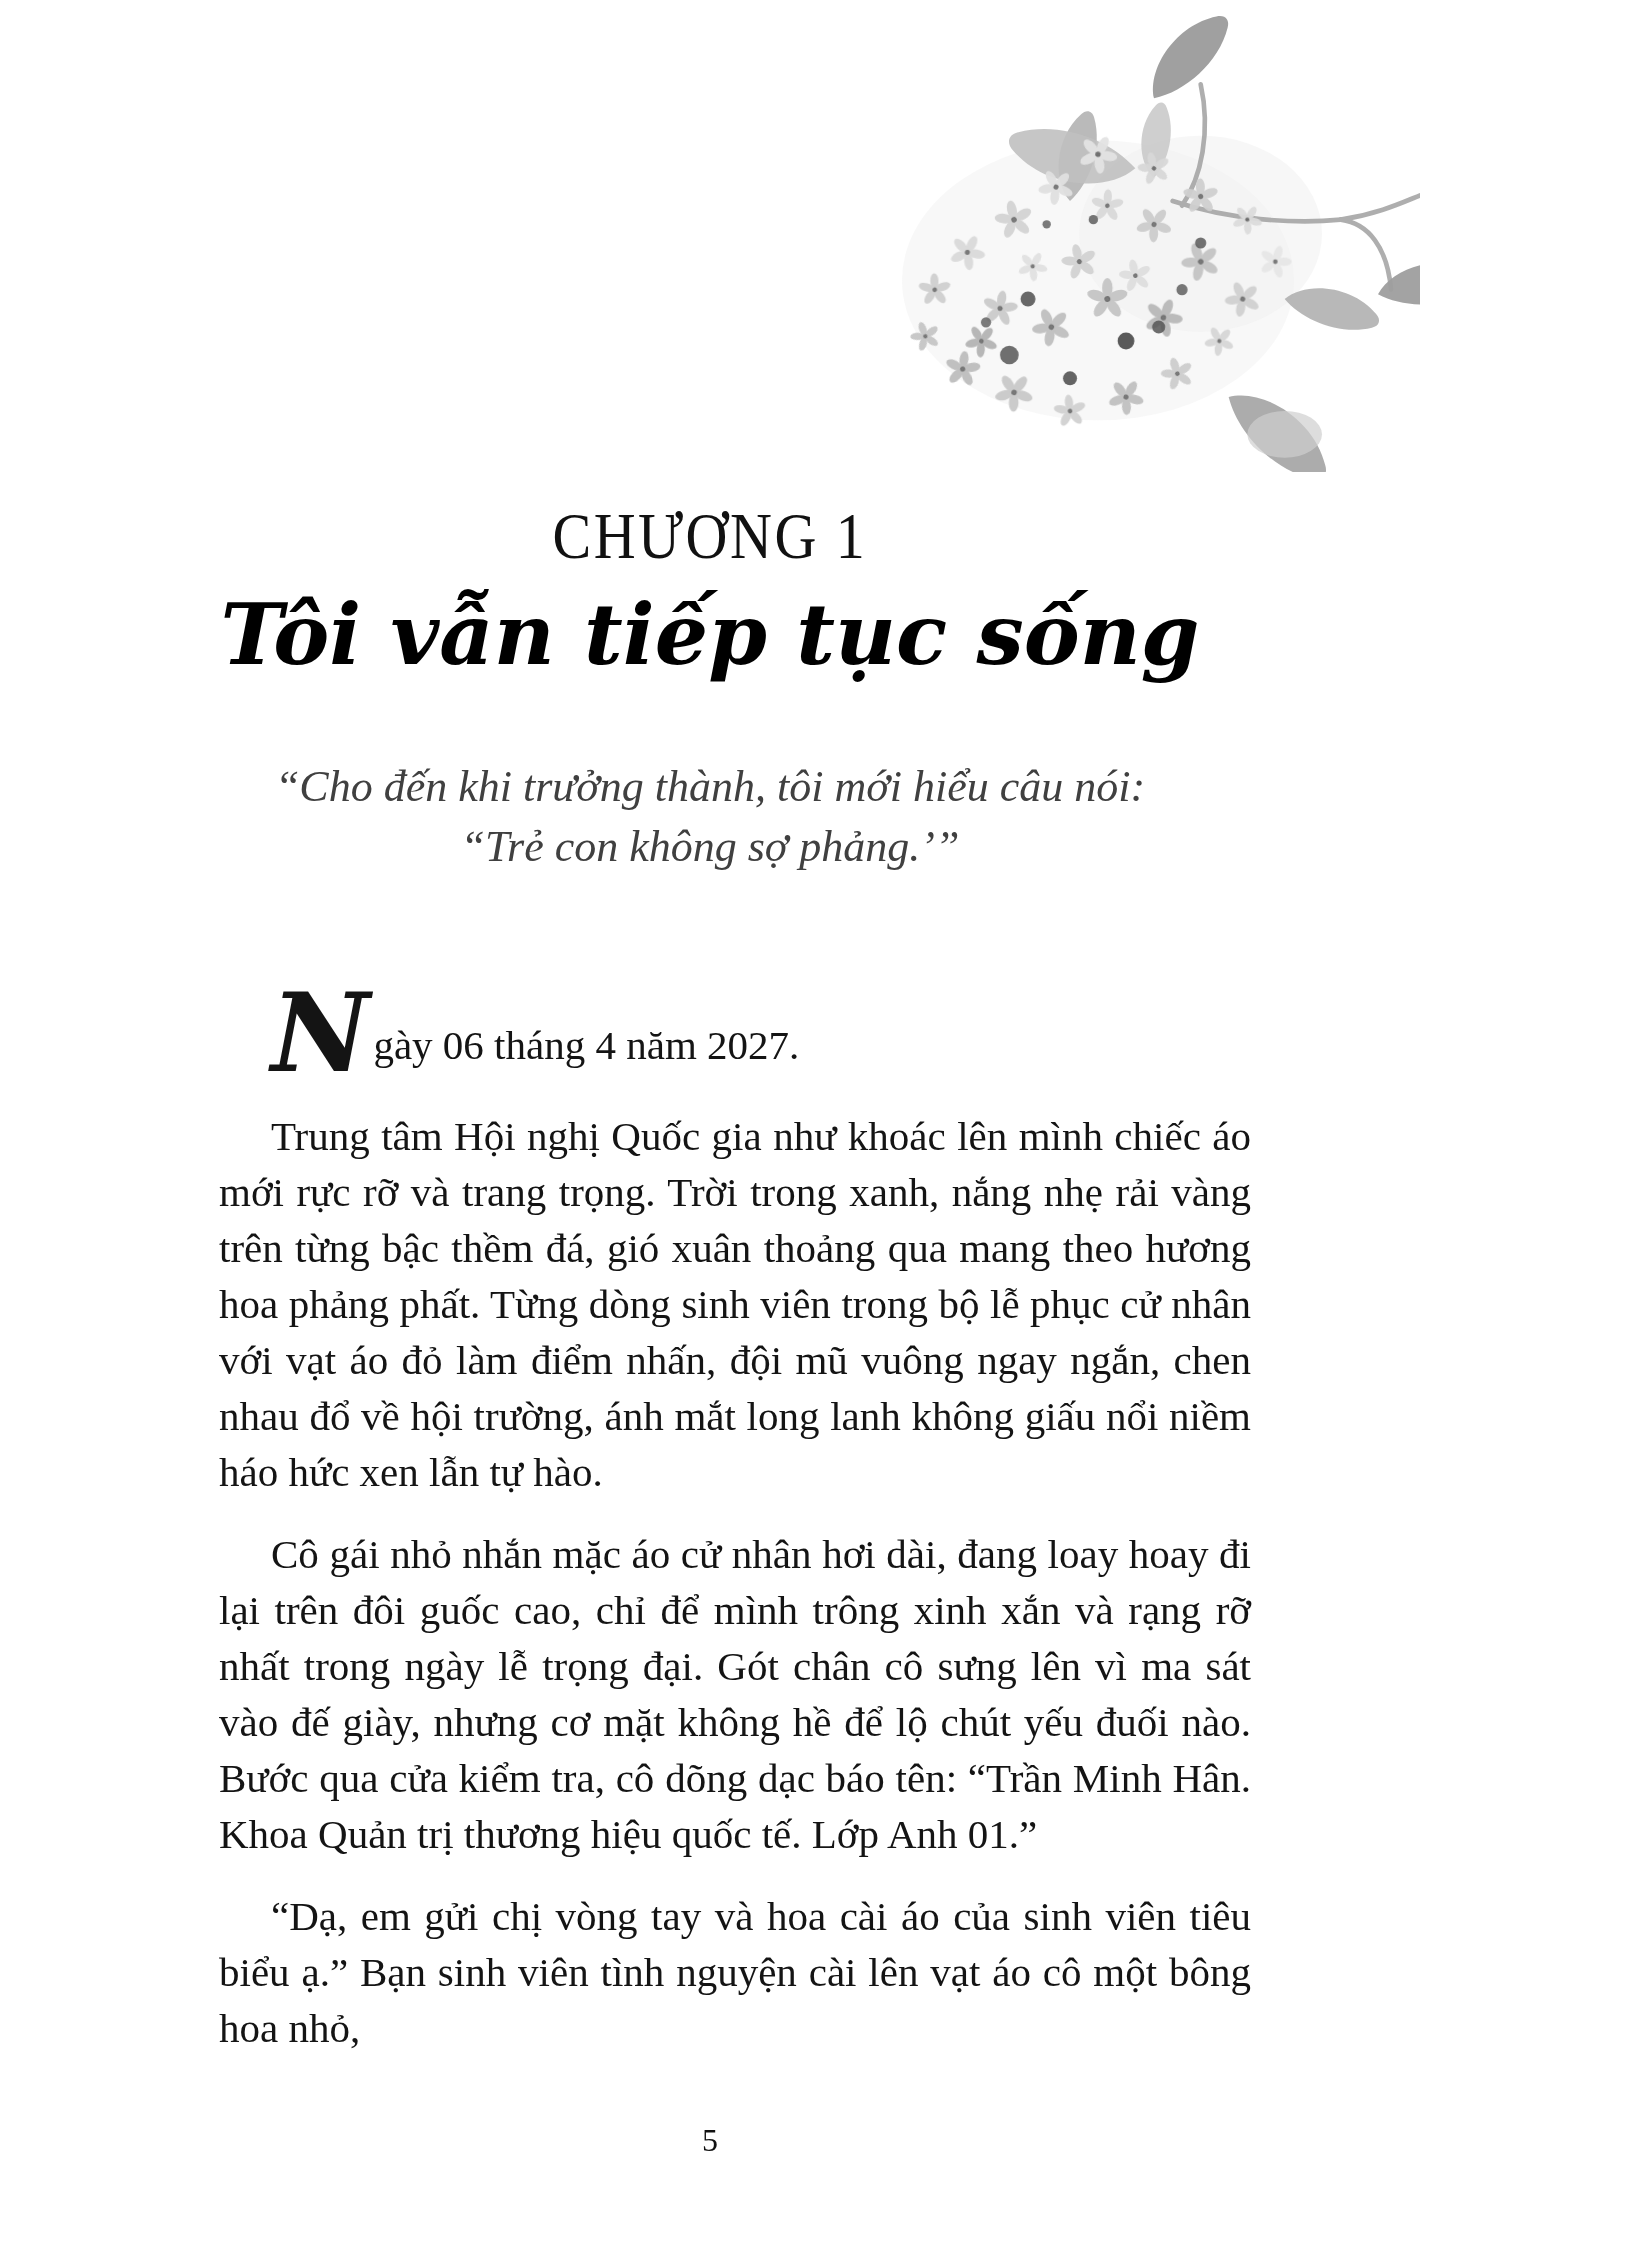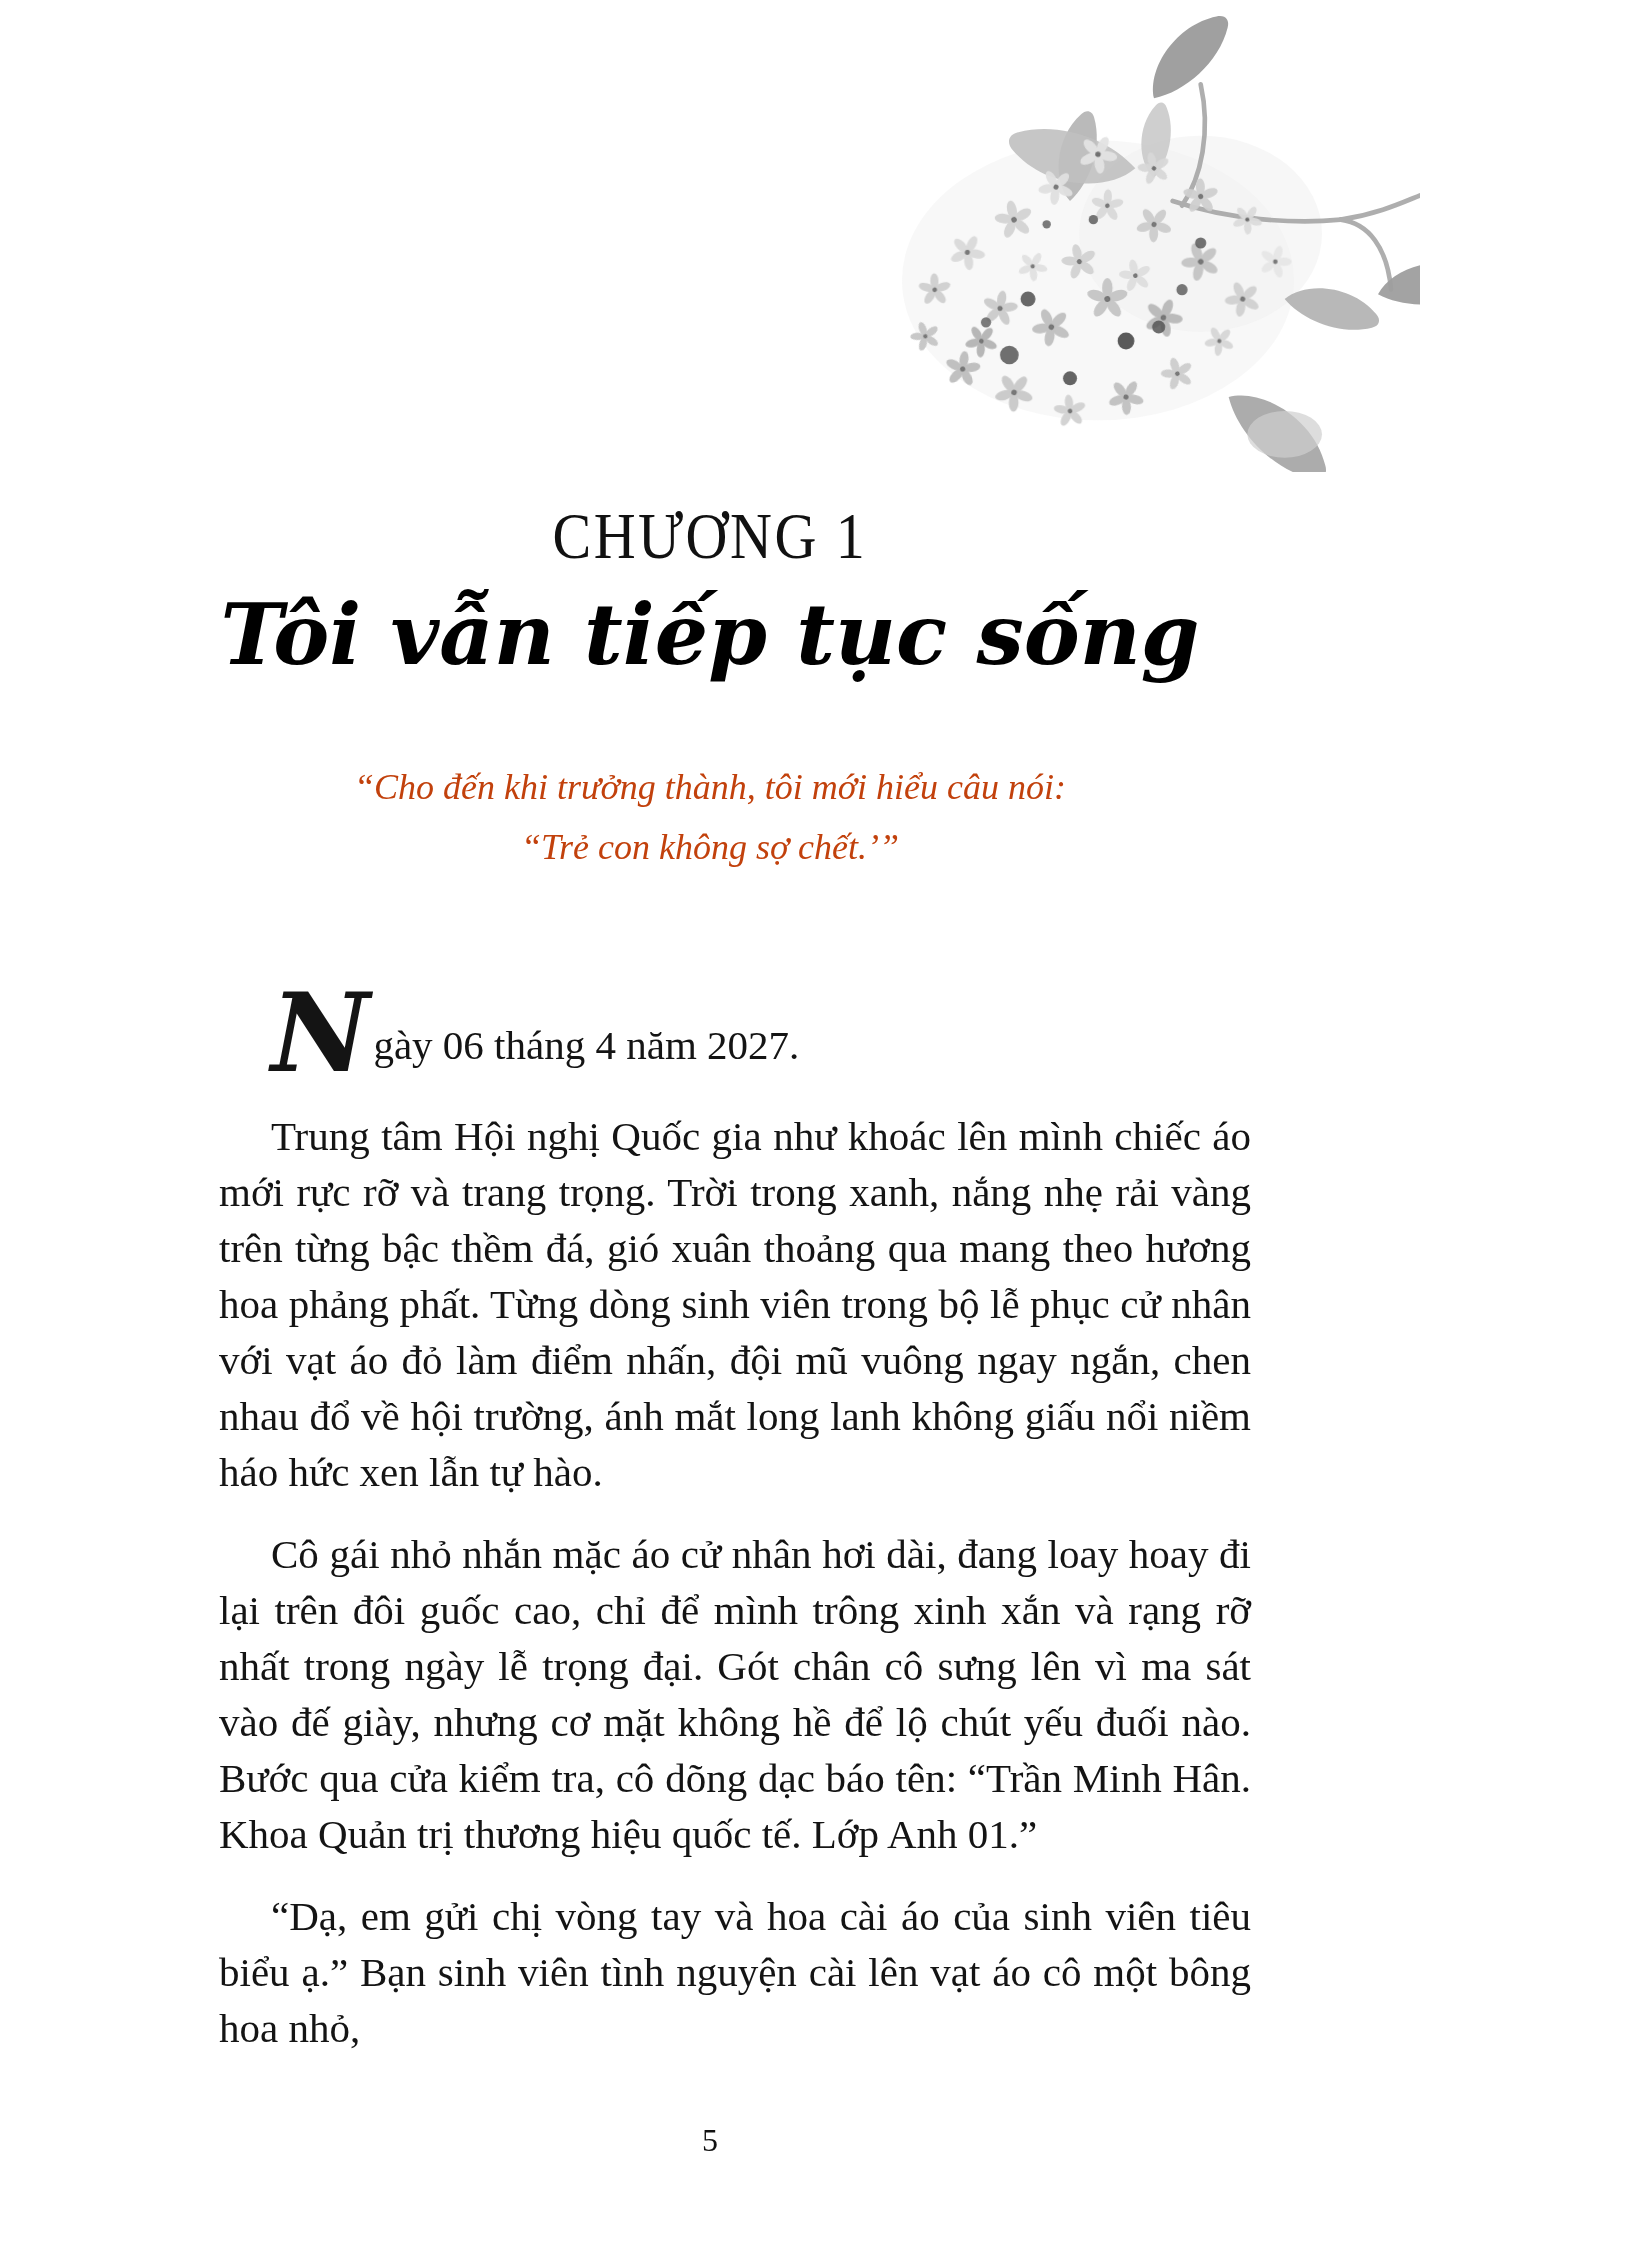--- a/index.html
+++ b/index.html
@@ -40,23 +40,23 @@
     line-height: 1.25;
     color: #000000;
     white-space: nowrap;
   }
 
   
   .epigraph {
     margin-top: 70px;
     text-align: center;
     font-style: italic;
-    font-size: 36px;
+    font-size: 44px;
     line-height: 60px;
-    color: #c2410c;
+    color: #404040;
   }
 
   
   .body-text {
     margin-top: 140px;
     padding: 0 169px 0 219px;
     font-size: 41px;
     line-height: 56px;
     text-align: justify;
     color: #141414;
@@ -173,21 +173,21 @@
 
   <header class="chapter-header">
     <div class="chapter-label">
       <span class="condense">CHƯƠNG 1</span>
     </div>
     <div class="chapter-title">Tôi vẫn tiếp tục sống</div>
   </header>
 
   <section class="epigraph">
     <div class="epigraph-line">“Cho đến khi trưởng thành, tôi mới hiểu câu nói:</div>
-    <div class="epigraph-line">“Trẻ con không sợ chết.’”</div>
+    <div class="epigraph-line">“Trẻ con không sợ phảng.’”</div>
   </section>
 
   <main class="body-text">
     <p class="para opening"><span class="dropcap">N</span><span>gày 06 tháng 4 năm 2027.</span></p>
     <p class="para">Trung tâm Hội nghị Quốc gia như khoác lên mình chiếc áo mới rực rỡ và trang trọng. Trời trong xanh, nắng nhẹ rải vàng trên từng bậc thềm đá, gió xuân thoảng qua mang theo hương hoa phảng phất. Từng dòng sinh viên trong bộ lễ phục cử nhân với vạt áo đỏ làm điểm nhấn, đội mũ vuông ngay ngắn, chen nhau đổ về hội trường, ánh mắt long lanh không giấu nổi niềm háo hức xen lẫn tự hào.</p>
     <p class="para">Cô gái nhỏ nhắn mặc áo cử nhân hơi dài, đang loay hoay đi lại trên đôi guốc cao, chỉ để mình trông xinh xắn và rạng rỡ nhất trong ngày lễ trọng đại. Gót chân cô sưng lên vì ma sát vào đế giày, nhưng cơ mặt không hề để lộ chút yếu đuối nào. Bước qua cửa kiểm tra, cô dõng dạc báo tên: “Trần Minh Hân. Khoa Quản trị thương hiệu quốc tế. Lớp Anh 01.”</p>
     <p class="para">“Dạ, em gửi chị vòng tay và hoa cài áo của sinh viên tiêu biểu ạ.” Bạn sinh viên tình nguyện cài lên vạt áo cô một bông hoa nhỏ,</p>
   </main>
 
   <footer class="page-footer">

